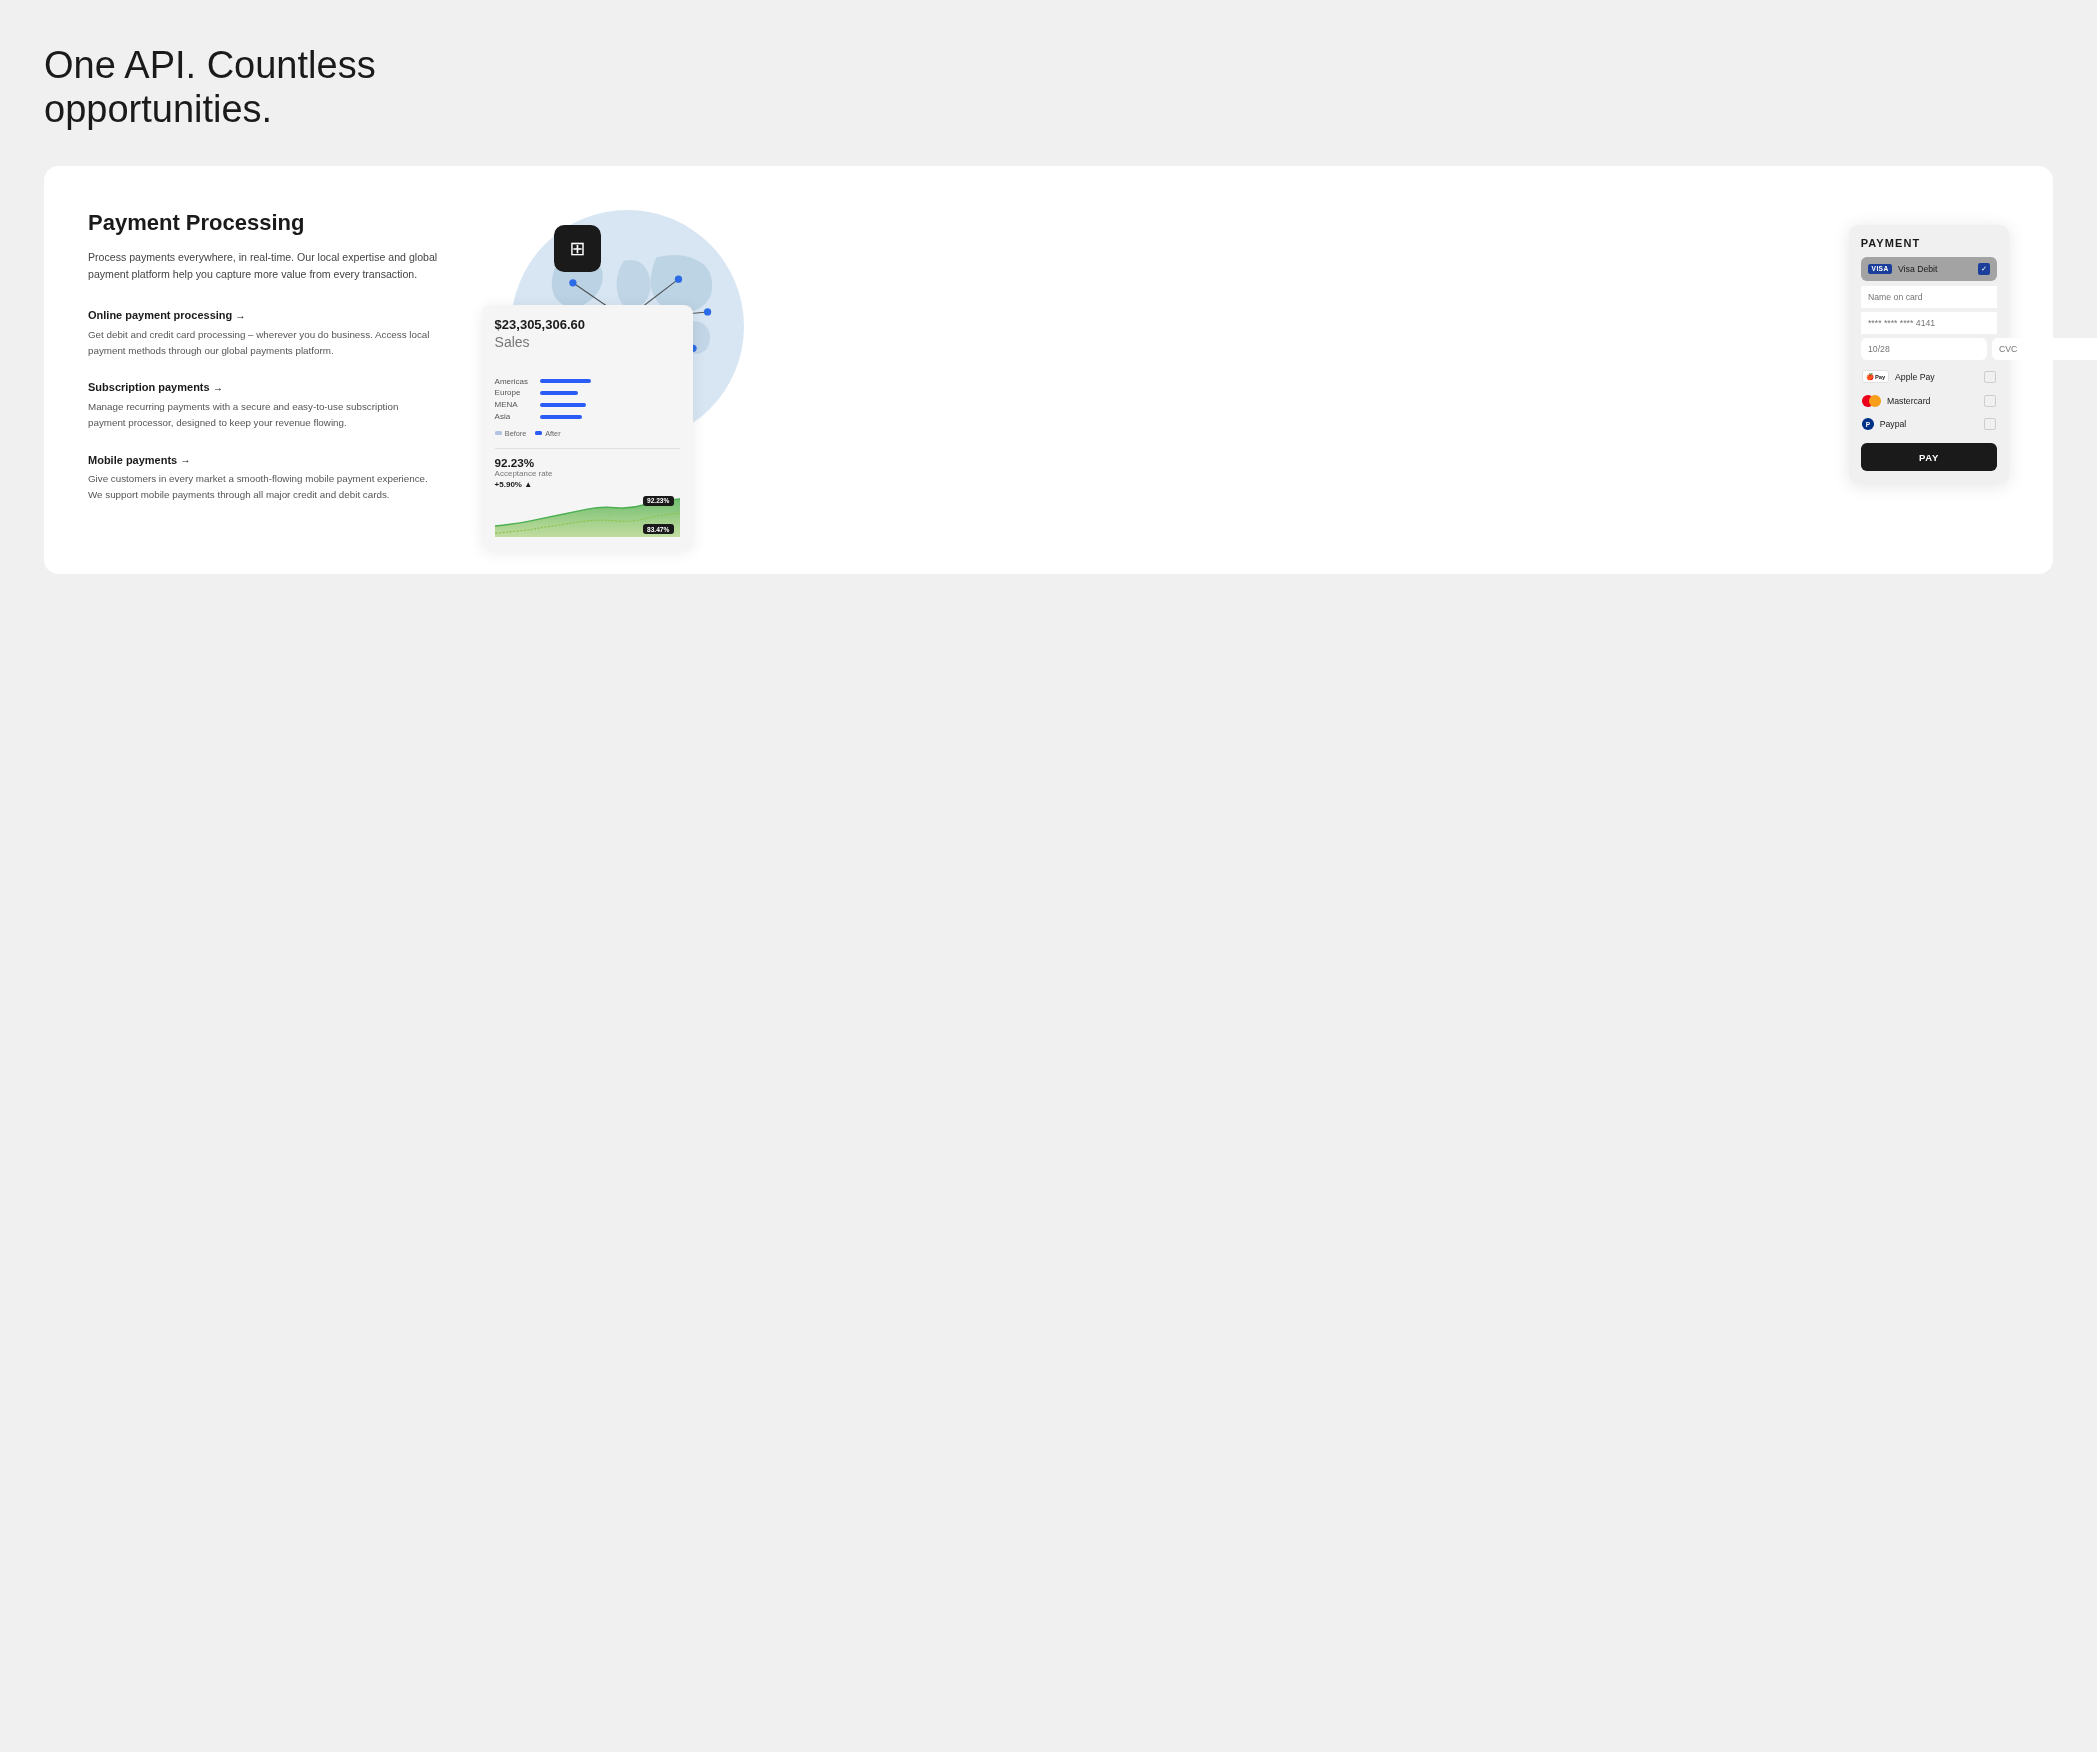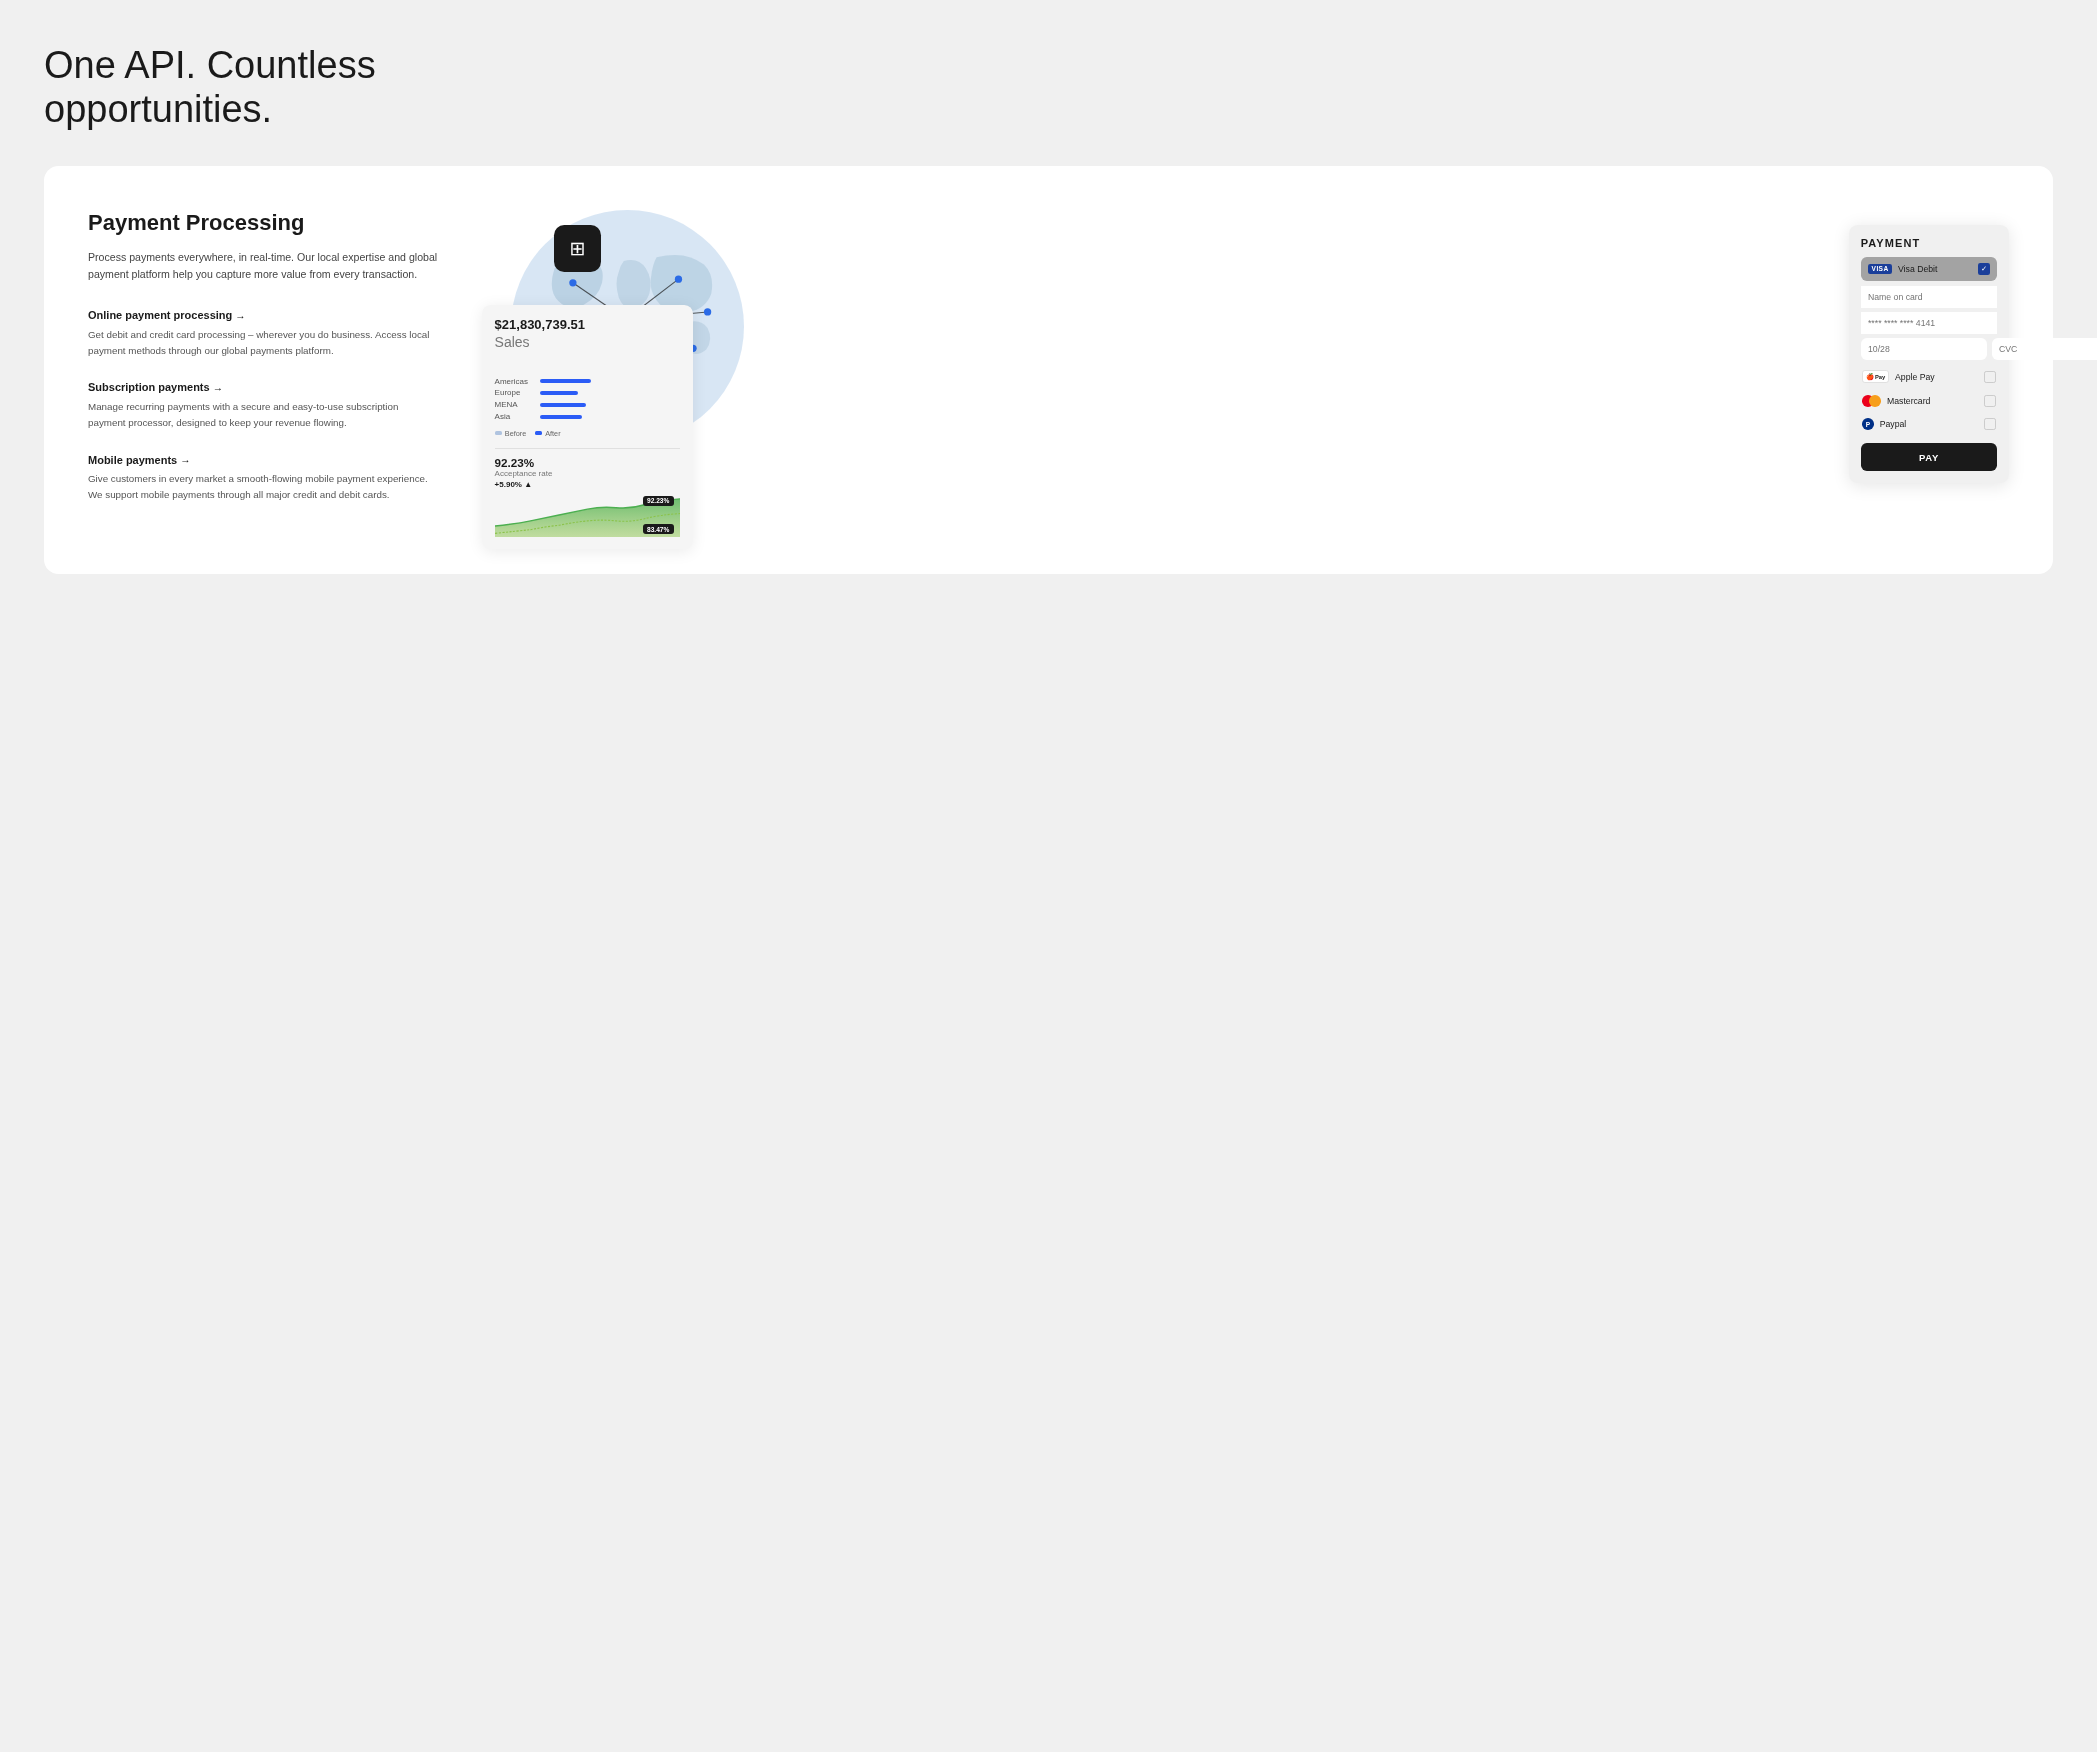--- a/index.html
+++ b/index.html
@@ -465,21 +465,21 @@
         <circle cx="270" cy="140" r="5" fill="#2b6be6"></circle>
         <circle cx="115" cy="185" r="5" fill="#2b6be6"></circle>
         <circle cx="250" cy="190" r="5" fill="#2b6be6"></circle>
       </svg>
 
       <div class="logo-box">
         <span class="logo-icon">⊞</span>
       </div>
 
       <div class="dashboard-card">
-        <div class="sales-amount">$21,830,739.51</div>
+        <div class="sales-amount">$23,305,306.60</div>
         <div class="sales-label">Sales</div>
 
         <div class="region-bars">
           <div class="region-row">
             <span class="region-name">Americas</span>
             <div class="region-bar" style="width: 51px;"></div>
           </div>
           <div class="region-row">
             <span class="region-name">Europe</span>
             <div class="region-bar" style="width: 38px;"></div>

